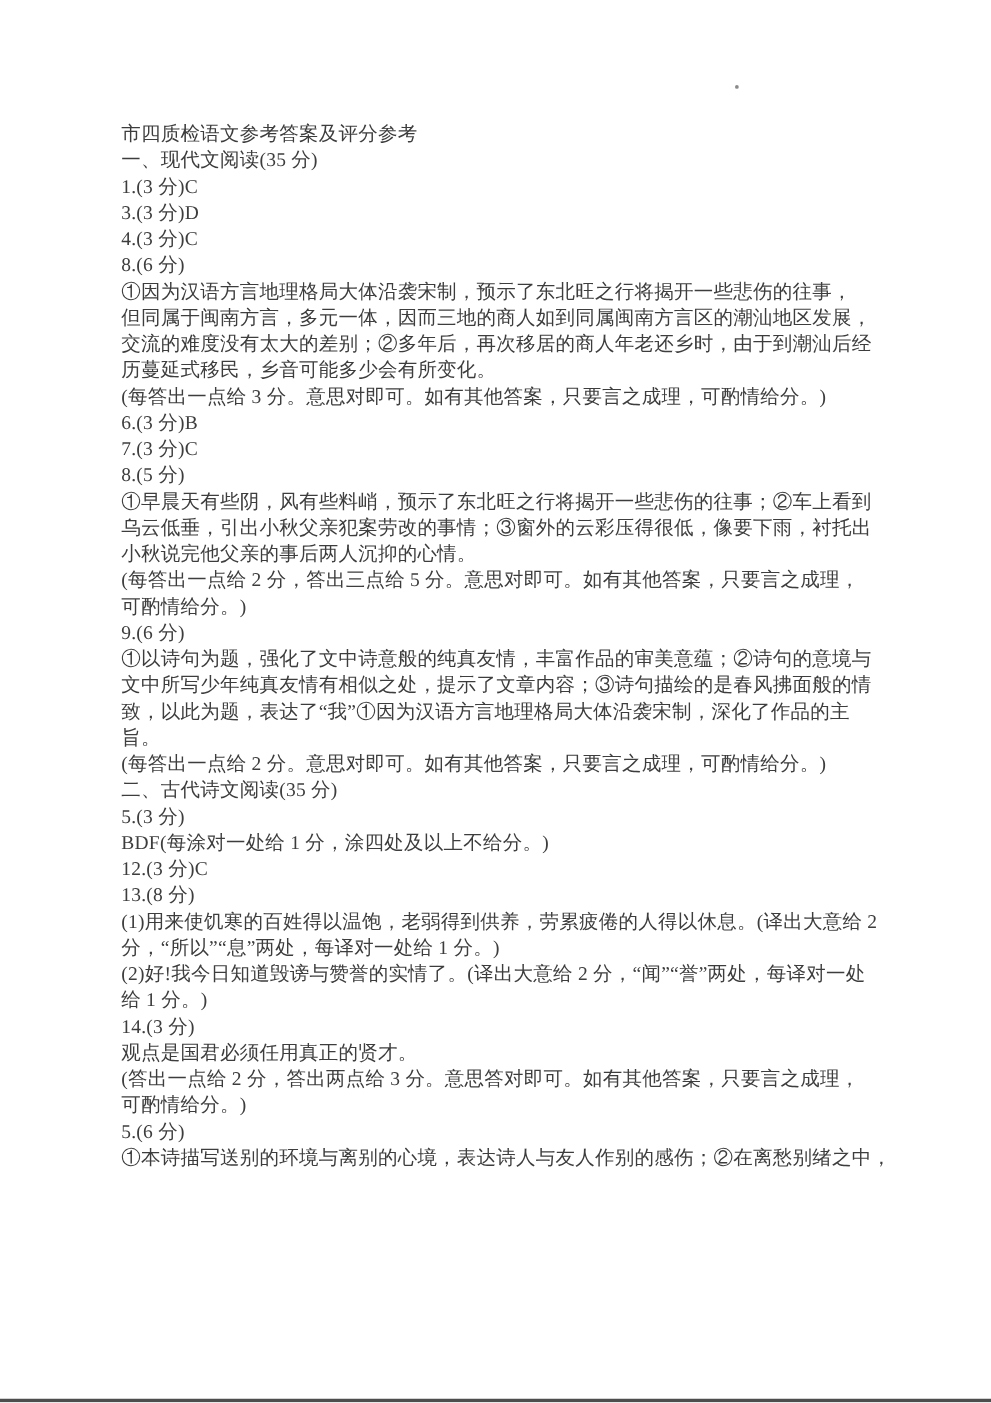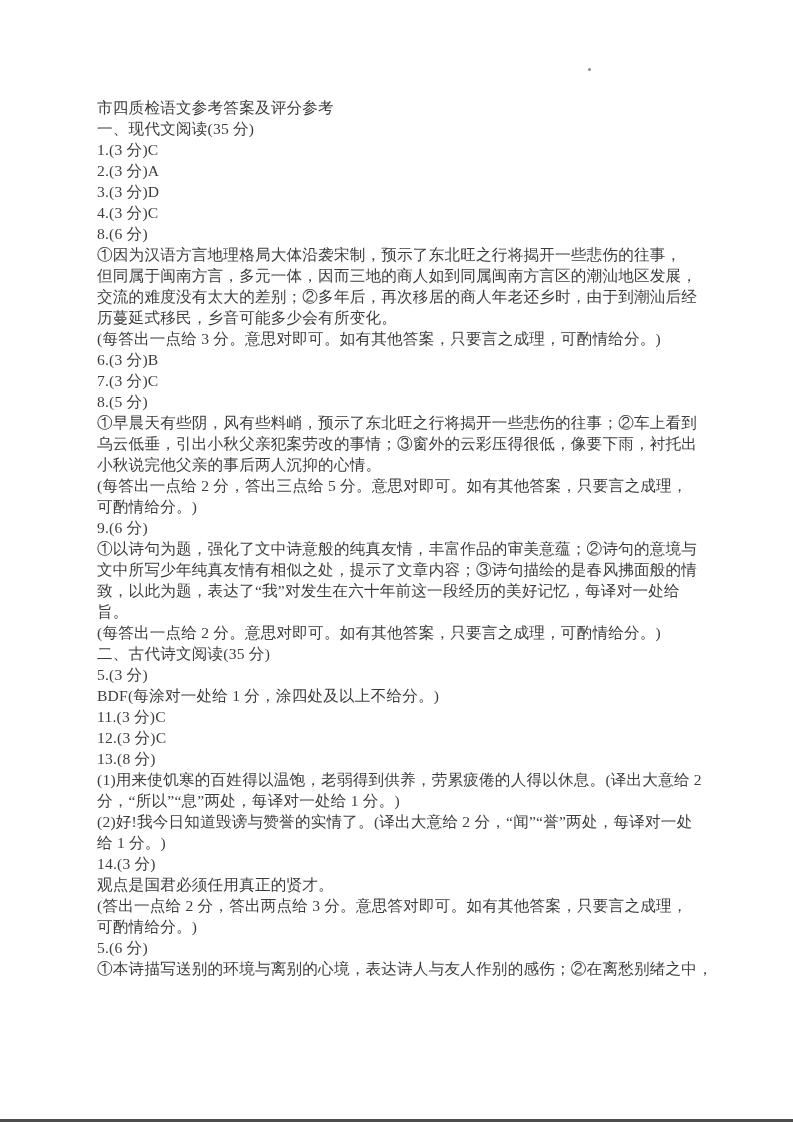--- a/index.html
+++ b/index.html
@@ -49,47 +49,45 @@
   }
 </style>
 </head>
 <body>
 
 <div class="page">
   <div class="doc" id="doc">
       <div class="line">市四质检语文参考答案及评分参考</div>
       <div class="line">一、现代文阅读(35 分)</div>
       <div class="line">1.(3 分)C</div>
-      <div class="line">2.(3 分)A</div>
       <div class="line">3.(3 分)D</div>
       <div class="line">4.(3 分)C</div>
       <div class="line">8.(6 分)</div>
       <div class="line">①因为汉语方言地理格局大体沿袭宋制，预示了东北旺之行将揭开一些悲伤的往事，</div>
       <div class="line">但同属于闽南方言，多元一体，因而三地的商人如到同属闽南方言区的潮汕地区发展，</div>
       <div class="line">交流的难度没有太大的差别；②多年后，再次移居的商人年老还乡时，由于到潮汕后经</div>
       <div class="line">历蔓延式移民，乡音可能多少会有所变化。</div>
       <div class="line">(每答出一点给 3 分。意思对即可。如有其他答案，只要言之成理，可酌情给分。)</div>
       <div class="line">6.(3 分)B</div>
       <div class="line">7.(3 分)C</div>
       <div class="line">8.(5 分)</div>
       <div class="line">①早晨天有些阴，风有些料峭，预示了东北旺之行将揭开一些悲伤的往事；②车上看到</div>
       <div class="line">乌云低垂，引出小秋父亲犯案劳改的事情；③窗外的云彩压得很低，像要下雨，衬托出</div>
       <div class="line">小秋说完他父亲的事后两人沉抑的心情。</div>
       <div class="line">(每答出一点给 2 分，答出三点给 5 分。意思对即可。如有其他答案，只要言之成理，</div>
       <div class="line">可酌情给分。)</div>
       <div class="line">9.(6 分)</div>
       <div class="line">①以诗句为题，强化了文中诗意般的纯真友情，丰富作品的审美意蕴；②诗句的意境与</div>
       <div class="line">文中所写少年纯真友情有相似之处，提示了文章内容；③诗句描绘的是春风拂面般的情</div>
-      <div class="line">致，以此为题，表达了“我”对发生在六十年前这一段经历的美好记忆，每译对一处给</div>
+      <div class="line">致，以此为题，表达了“我”①因为汉语方言地理格局大体沿袭宋制，深化了作品的主</div>
       <div class="line">旨。</div>
       <div class="line">(每答出一点给 2 分。意思对即可。如有其他答案，只要言之成理，可酌情给分。)</div>
       <div class="line">二、古代诗文阅读(35 分)</div>
       <div class="line">5.(3 分)</div>
       <div class="line">BDF(每涂对一处给 1 分，涂四处及以上不给分。)</div>
-      <div class="line">11.(3 分)C</div>
       <div class="line">12.(3 分)C</div>
       <div class="line">13.(8 分)</div>
       <div class="line">(1)用来使饥寒的百姓得以温饱，老弱得到供养，劳累疲倦的人得以休息。(译出大意给 2</div>
       <div class="line">分，“所以”“息”两处，每译对一处给 1 分。)</div>
       <div class="line">(2)好!我今日知道毁谤与赞誉的实情了。(译出大意给 2 分，“闻”“誉”两处，每译对一处</div>
       <div class="line">给 1 分。)</div>
       <div class="line">14.(3 分)</div>
       <div class="line">观点是国君必须任用真正的贤才。</div>
       <div class="line">(答出一点给 2 分，答出两点给 3 分。意思答对即可。如有其他答案，只要言之成理，</div>
       <div class="line">可酌情给分。)</div>

